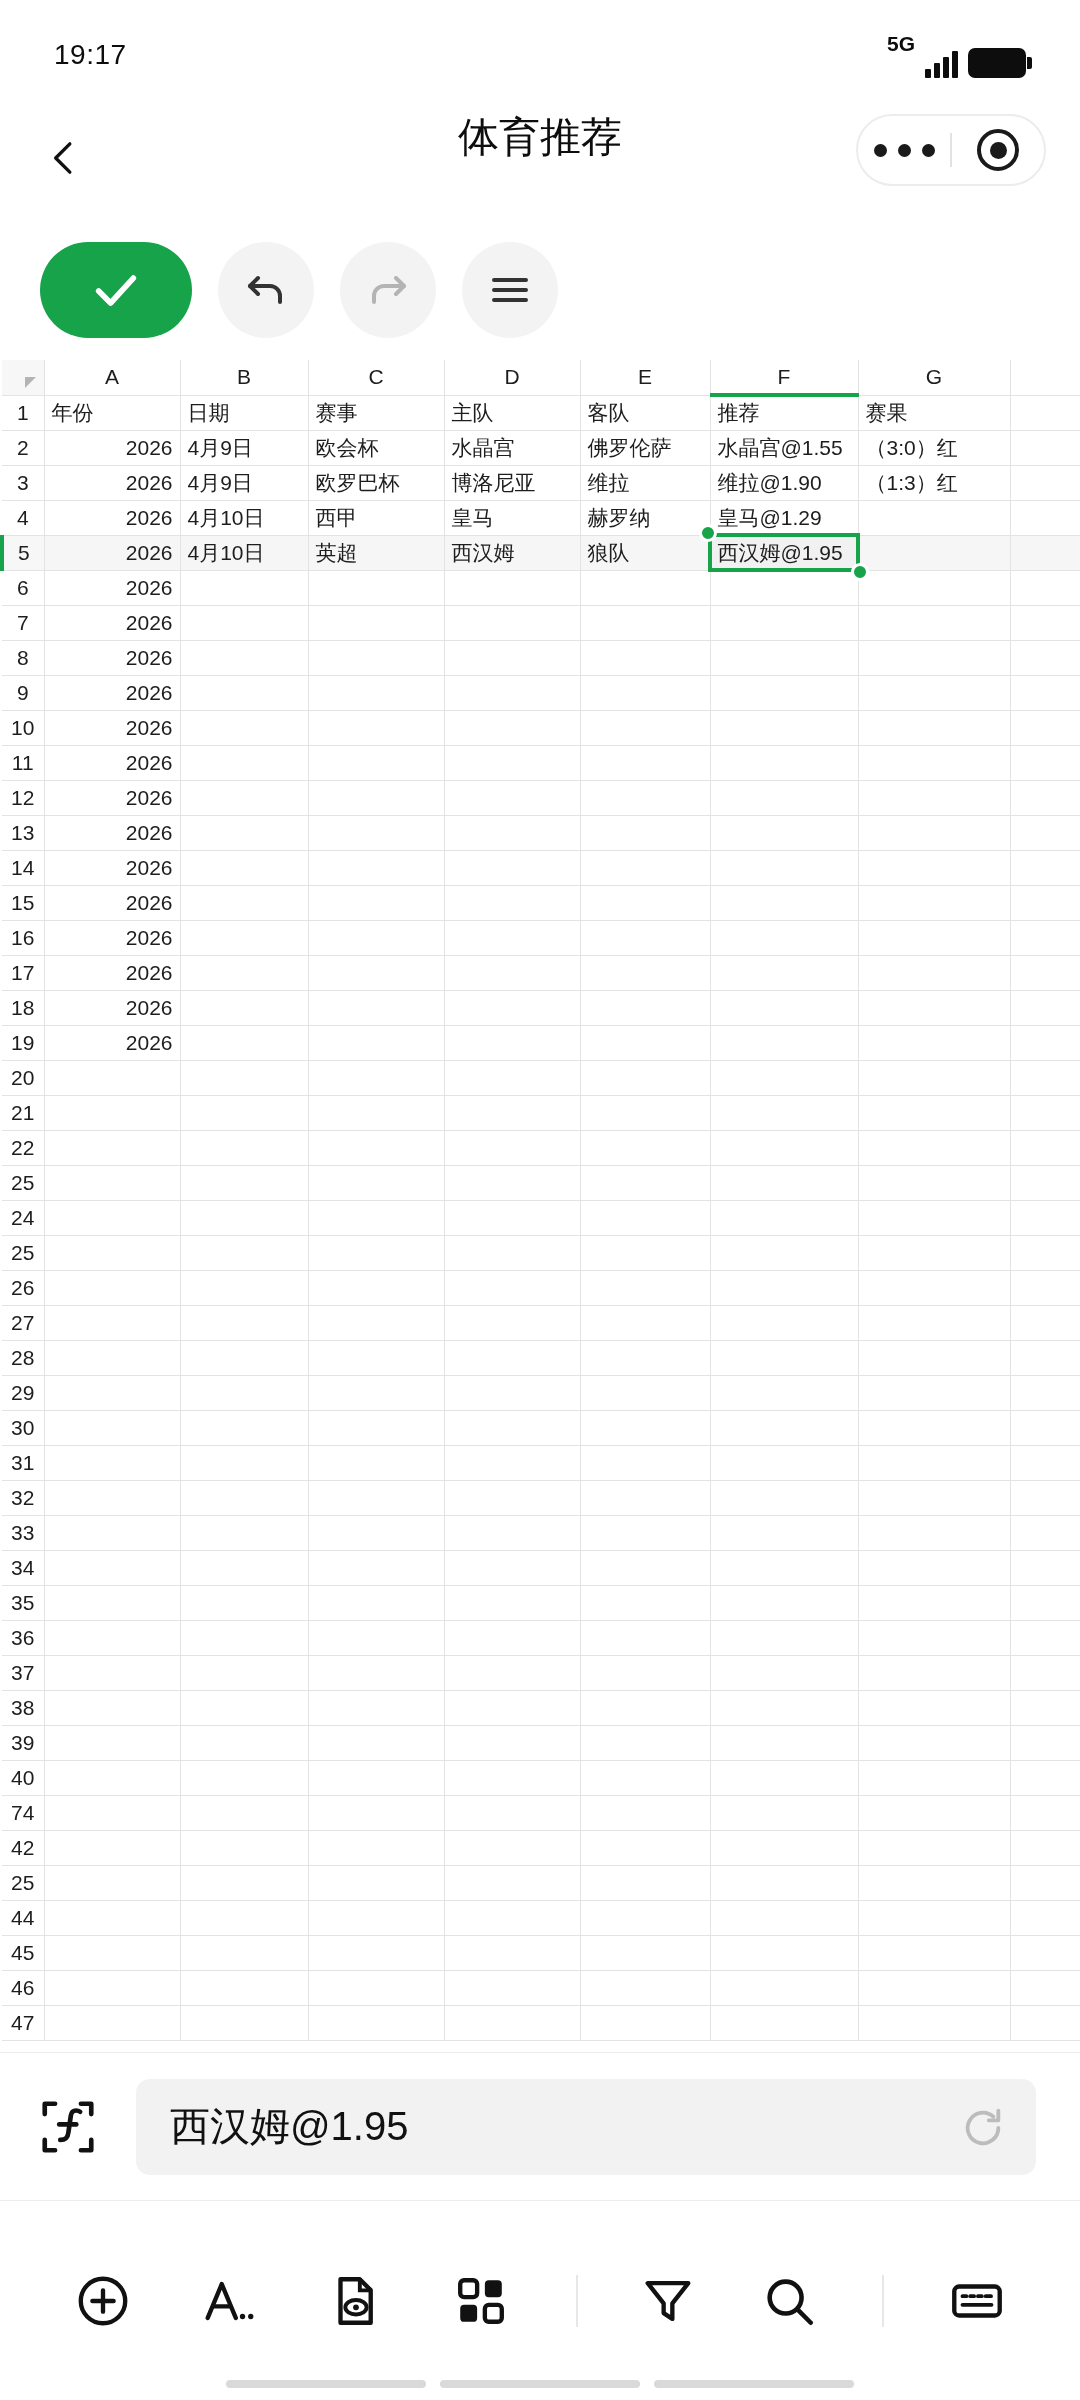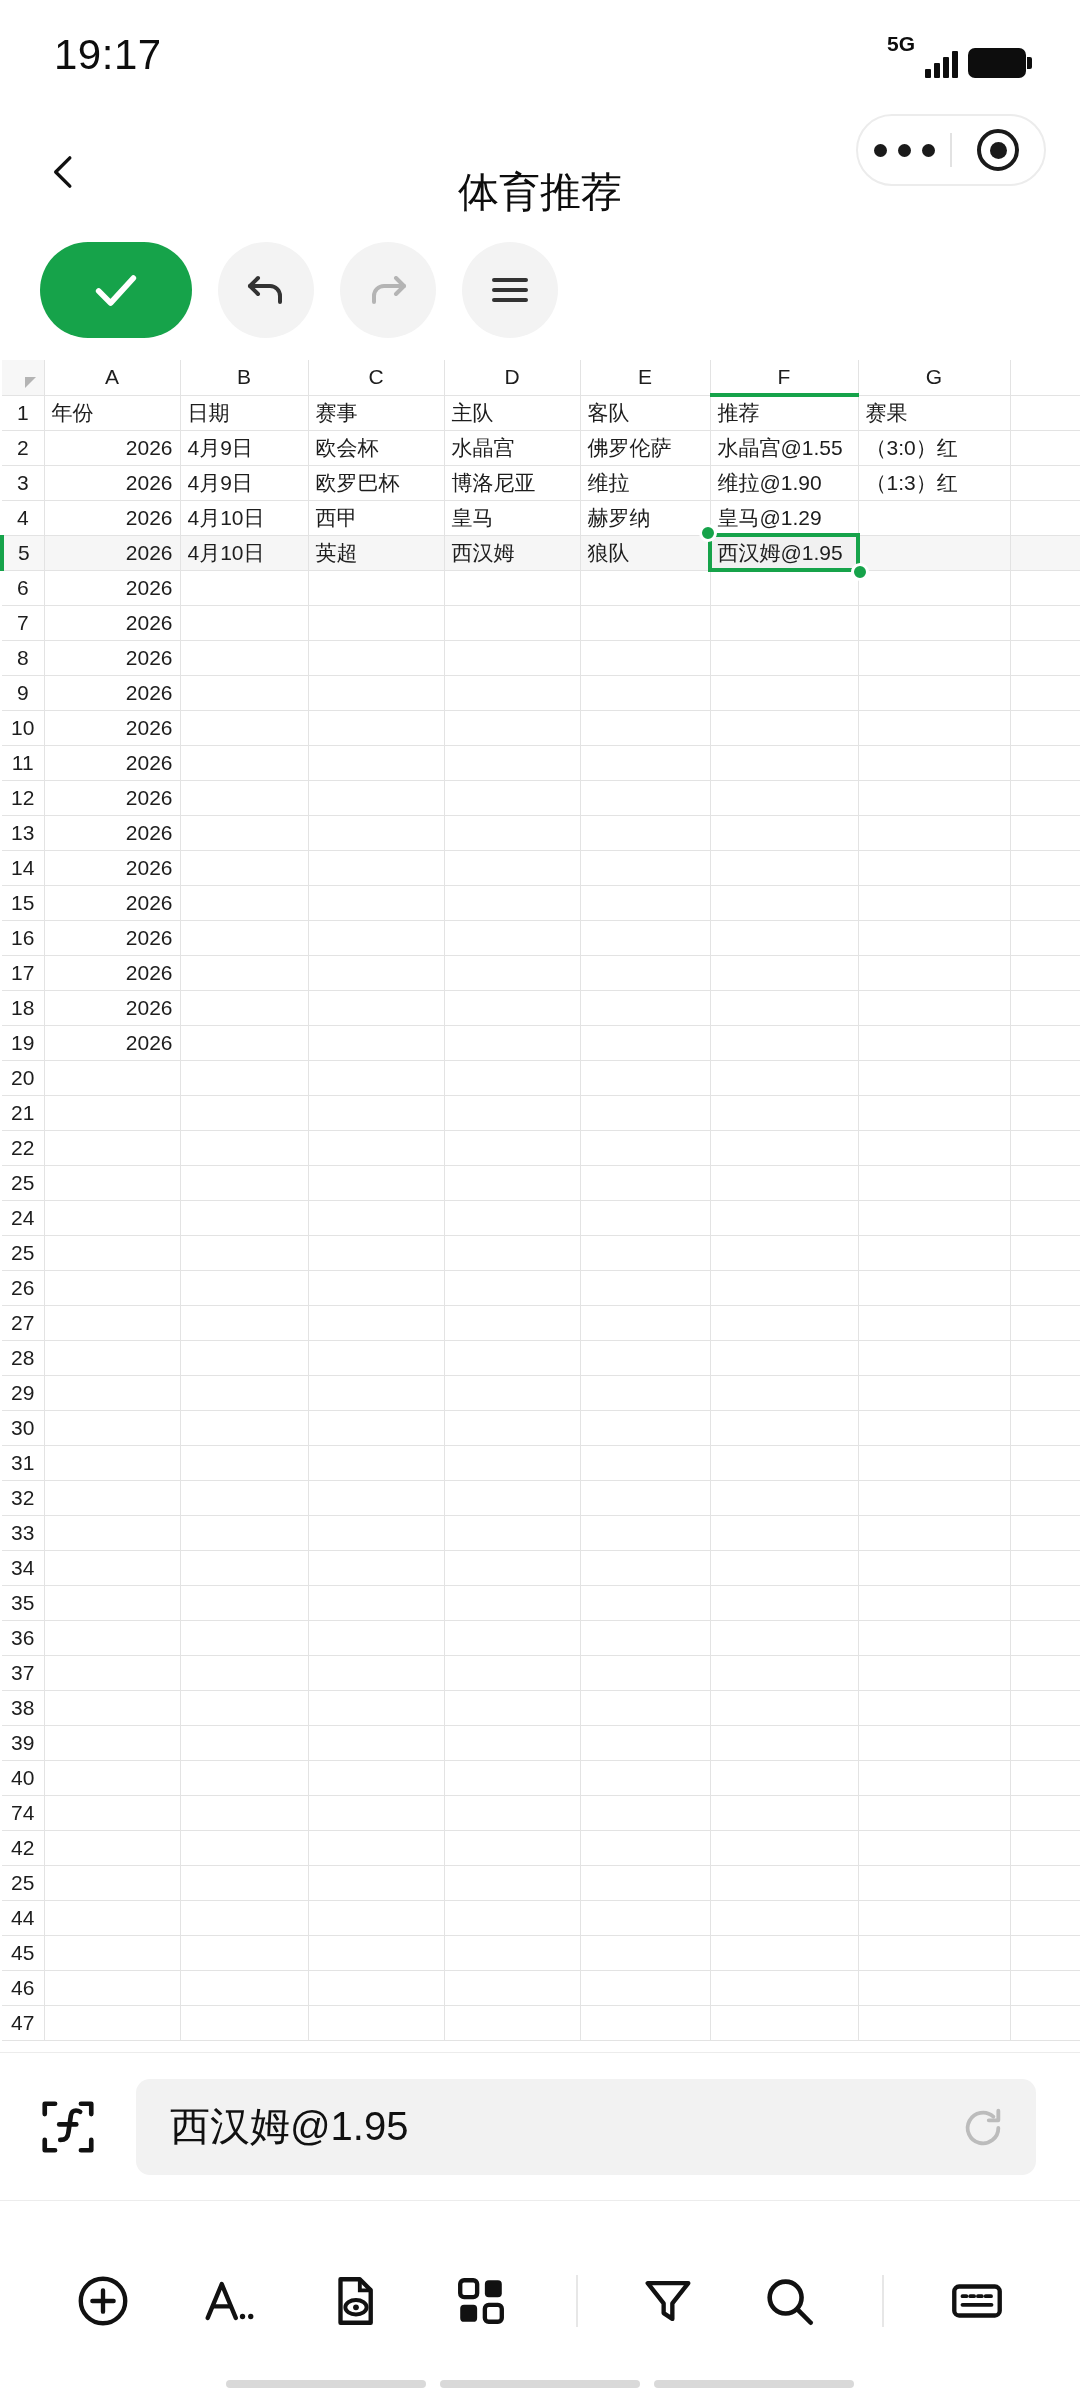--- a/index.html
+++ b/index.html
@@ -9,41 +9,41 @@
     background: #ffffff;
     overflow: hidden;
   }
   #app { position: relative; width: 1080px; height: 2400px; background: #fff; }
 
   
   .statusbar {
     height: 110px; display: flex; align-items: center;
     justify-content: space-between; padding: 0 54px;
   }
-  .clock { font-size: 42px; color: #0d0d0d; letter-spacing: 0.5px; }
+  .clock { font-size: 28px; color: #0d0d0d; letter-spacing: 0.5px; }
   .status-right { display: flex; align-items: flex-end; gap: 10px; }
   .net-label { font-size: 21px; font-weight: bold; color: #0d0d0d; margin-bottom: 22px; }
   .signal { display: flex; align-items: flex-end; gap: 3px; height: 30px; }
   .signal i { display: block; width: 6px; background: #0d0d0d; border-radius: 1px; }
   .signal i:nth-child(1) { height: 9px; }
   .signal i:nth-child(2) { height: 15px; }
   .signal i:nth-child(3) { height: 21px; }
   .signal i:nth-child(4) { height: 27px; }
   .battery {
     width: 58px; height: 30px; border-radius: 7px; background: #0d0d0d;
     position: relative;
   }
   .battery::after {
     content: ""; position: absolute; right: -6px; top: 9px;
     width: 5px; height: 12px; background: #0d0d0d; border-radius: 0 2px 2px 0;
   }
 
   
   .titlebar {
-    height: 110px; display: flex; align-items: flex-end; position: relative;
+    height: 110px; display: flex; align-items: flex-start; position: relative;
   }
   .back-btn {
     width: 96px; height: 96px; margin-left: 16px;
     display: flex; align-items: center; justify-content: center;
   }
   .back-btn svg { width: 40px; height: 40px; }
   .doc-title {
     position: absolute; left: 0; right: 0; text-align: center;
     font-size: 41px; color: #0d0d0d; pointer-events: none;
   }

